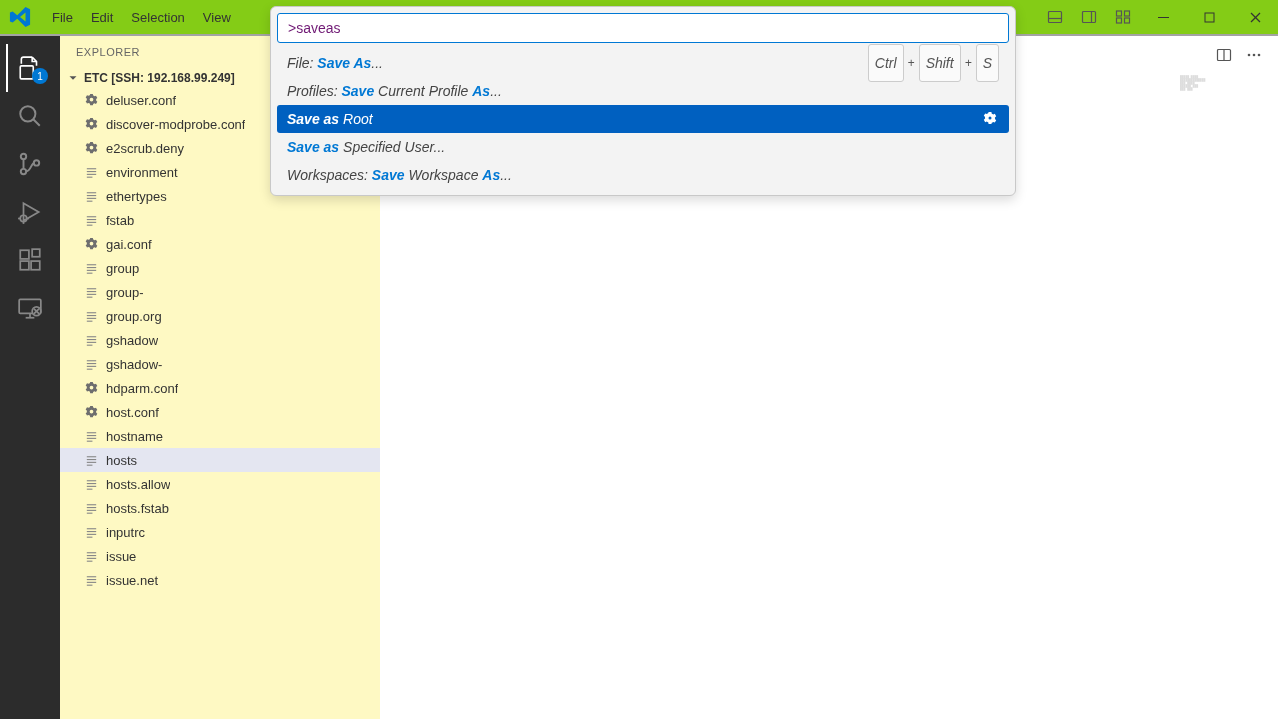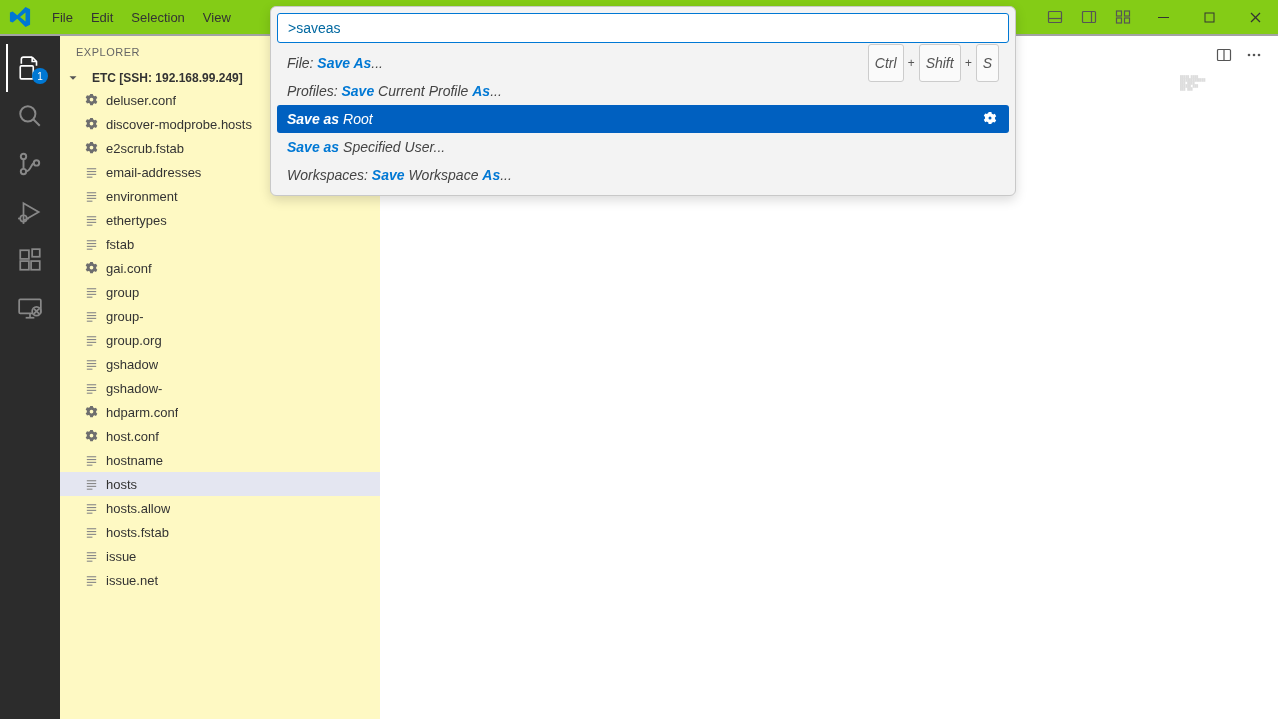--- a/index.html
+++ b/index.html
@@ -13,39 +13,39 @@
 .window-controls { display: flex; }
 .window-btn { width: 46px; height: 36px; display: flex; align-items: center; justify-content: center; color: #333; }
 .main { flex: 1; display: flex; overflow: hidden; }
 .activity-bar { width: 60px; background: #2c2c2c; display: flex; flex-direction: column; align-items: center; padding-top: 8px; }
 .activity-item { width: 48px; height: 48px; display: flex; align-items: center; justify-content: center; position: relative; color: #888; }
 .activity-item.active { color: #fff; }
 .activity-item.active::before { content: ""; position: absolute; left: 0; top: 0; bottom: 0; width: 2px; background: #fff; }
 .badge { position: absolute; bottom: 8px; right: 6px; background: #0078d4; color: #fff; border-radius: 10px; min-width: 16px; height: 16px; font-size: 10px; display: flex; align-items: center; justify-content: center; padding: 0 4px; }
 .sidebar { width: 320px; background: #fef9c3; display: flex; flex-direction: column; overflow: hidden; }
 .sidebar-header { padding: 10px 16px; font-size: 11px; color: #666; letter-spacing: 0.5px; }
-.sidebar-section { display: flex; align-items: flex-end; padding: 3px 6px; font-weight: 700; font-size: 12px; color: #333; cursor: pointer; gap: 8px; }
+.sidebar-section { display: flex; align-items: flex-end; padding: 3px 6px; font-weight: 700; font-size: 12px; color: #333; cursor: pointer; }
 .sidebar-section .chev { margin-right: 4px; }
 .file-list { flex: 1; overflow-y: auto; padding-bottom: 24px; }
 .file-item { display: flex; align-items: center; padding: 2px 0 2px 22px; height: 24px; cursor: pointer; color: #333; }
 .file-item.selected { background: #e4e6f1; align-items: center; }
 .file-icon { width: 18px; height: 18px; margin-right: 6px; display: flex; align-items: center; justify-content: center; flex-shrink: 0; }
 .file-label { white-space: nowrap; overflow: hidden; text-overflow: ellipsis; }
 .editor-area { flex: 1; display: flex; flex-direction: column; background: #fff; position: relative; }
 .editor-toolbar { height: 38px; display: flex; align-items: center; justify-content: flex-end; padding: 0 12px; gap: 6px; color: #555; }
 .toolbar-icon { width: 24px; height: 24px; display: flex; align-items: center; justify-content: center; }
 .editor-content { flex: 1; display: flex; font-family: "Consolas", "Courier New", monospace; font-size: 15px; line-height: 24px; position: relative; }
 .gutter { width: 60px; text-align: right; padding-right: 20px; color: #237893; user-select: none; }
 .code { flex: 1; color: #000; }
 .code-line { white-space: pre; }
 .minimap { position: absolute; top: 0; right: 0; width: 100px; height: 60px; color: #ddd; font-size: 3px; line-height: 3px; padding: 2px; font-family: monospace; overflow: hidden; }
 
 
 .quickpick { position: absolute; top: 6px; left: 270px; width: 746px; background: #f3f3f3; border: 1px solid #c8c8c8; border-radius: 6px; box-shadow: 0 4px 12px rgba(0,0,0,0.15); z-index: 100; padding: 6px; }
-.qp-input { width: 100%; height: 30px; border: 1px solid #0078d4; border-radius: 3px; padding: 0 10px; font-size: 14px; outline: none; color: #0369a1; background: #fff; }
+.qp-input { width: 100%; height: 30px; border: 1px solid #0078d4; border-radius: 3px; padding: 0 10px; font-size: 14px; outline: none; color: #701a75; background: #fff; }
 .qp-list { margin-top: 6px; }
 .qp-row { display: flex; align-items: center; padding: 4px 10px; height: 28px; font-size: 14px; color: #444; border-radius: 3px; cursor: pointer; font-style: italic; }
 .qp-row.selected { background: #0060c0; color: #fff; justify-content: space-between; }
 .qp-row.selected .hl { color: #fff; }
 .qp-label { flex: 1; }
 .hl { color: #0078d4; font-weight: 600; }
 .qp-keys { display: flex; gap: 4px; align-items: center; color: #555; font-size: 12px; }
 .key { border: 1px solid #ccc; background: #fafafa; border-radius: 3px; padding: 10px 6px; font-size: 14px; }
 .plus { font-size: 12px; }
 .qp-gear { color: #fff; width: 18px; height: 18px; display: flex; align-items: center; justify-content: center; }
@@ -182,40 +182,29 @@
             </svg>
           </span>
           <span class="file-label">deluser.conf</span>
         </div>
         <div class="file-item">
           <span class="file-icon">
             <svg width="15" height="15" viewBox="0 0 16 16" fill="#6e6e6e">
               <path d="M9.4 1l.4 1.7c.5.2 1 .4 1.4.7l1.6-.6 1.4 2.4-1.3 1.2c0 .3.1.5.1.8s0 .5-.1.8l1.3 1.2-1.4 2.4-1.6-.6c-.4.3-.9.5-1.4.7L9.4 13H6.6l-.4-1.7c-.5-.2-1-.4-1.4-.7l-1.6.6-1.4-2.4 1.3-1.2c0-.3-.1-.5-.1-.8s0-.5.1-.8L1.8 4.8l1.4-2.4 1.6.6c.4-.3.9-.5 1.4-.7L6.6 1h2.8zM8 5a2 2 0 1 0 0 4 2 2 0 0 0 0-4z"></path>
             </svg>
           </span>
-          <span class="file-label">discover-modprobe.hosts</span>
-        </div>
-        <div class="file-item">
-          <span class="file-icon">
-            <svg width="15" height="15" viewBox="0 0 16 16" fill="#6e6e6e">
-              <path d="M9.4 1l.4 1.7c.5.2 1 .4 1.4.7l1.6-.6 1.4 2.4-1.3 1.2c0 .3.1.5.1.8s0 .5-.1.8l1.3 1.2-1.4 2.4-1.6-.6c-.4.3-.9.5-1.4.7L9.4 13H6.6l-.4-1.7c-.5-.2-1-.4-1.4-.7l-1.6.6-1.4-2.4 1.3-1.2c0-.3-.1-.5-.1-.8s0-.5.1-.8L1.8 4.8l1.4-2.4 1.6.6c.4-.3.9-.5 1.4-.7L6.6 1h2.8zM8 5a2 2 0 1 0 0 4 2 2 0 0 0 0-4z"></path>
-            </svg>
-          </span>
-          <span class="file-label">e2scrub.fstab</span>
-        </div>
-        <div class="file-item">
-          <span class="file-icon">
-            <svg width="15" height="15" viewBox="0 0 16 16" fill="none" stroke="#888" stroke-width="1.2">
-              <line x1="3" y1="4" x2="13" y2="4"></line>
-              <line x1="3" y1="7" x2="13" y2="7"></line>
-              <line x1="3" y1="10" x2="13" y2="10"></line>
-              <line x1="3" y1="13" x2="9" y2="13"></line>
-            </svg>
-          </span>
-          <span class="file-label">email-addresses</span>
+          <span class="file-label">discover-modprobe.conf</span>
+        </div>
+        <div class="file-item">
+          <span class="file-icon">
+            <svg width="15" height="15" viewBox="0 0 16 16" fill="#6e6e6e">
+              <path d="M9.4 1l.4 1.7c.5.2 1 .4 1.4.7l1.6-.6 1.4 2.4-1.3 1.2c0 .3.1.5.1.8s0 .5-.1.8l1.3 1.2-1.4 2.4-1.6-.6c-.4.3-.9.5-1.4.7L9.4 13H6.6l-.4-1.7c-.5-.2-1-.4-1.4-.7l-1.6.6-1.4-2.4 1.3-1.2c0-.3-.1-.5-.1-.8s0-.5.1-.8L1.8 4.8l1.4-2.4 1.6.6c.4-.3.9-.5 1.4-.7L6.6 1h2.8zM8 5a2 2 0 1 0 0 4 2 2 0 0 0 0-4z"></path>
+            </svg>
+          </span>
+          <span class="file-label">e2scrub.deny</span>
         </div>
         <div class="file-item">
           <span class="file-icon">
             <svg width="15" height="15" viewBox="0 0 16 16" fill="none" stroke="#888" stroke-width="1.2">
               <line x1="3" y1="4" x2="13" y2="4"></line>
               <line x1="3" y1="7" x2="13" y2="7"></line>
               <line x1="3" y1="10" x2="13" y2="10"></line>
               <line x1="3" y1="13" x2="9" y2="13"></line>
             </svg>
           </span>
@@ -358,20 +347,31 @@
         <div class="file-item">
           <span class="file-icon">
             <svg width="15" height="15" viewBox="0 0 16 16" fill="none" stroke="#888" stroke-width="1.2">
               <line x1="3" y1="4" x2="13" y2="4"></line>
               <line x1="3" y1="7" x2="13" y2="7"></line>
               <line x1="3" y1="10" x2="13" y2="10"></line>
               <line x1="3" y1="13" x2="9" y2="13"></line>
             </svg>
           </span>
           <span class="file-label">hosts.fstab</span>
+        </div>
+        <div class="file-item">
+          <span class="file-icon">
+            <svg width="15" height="15" viewBox="0 0 16 16" fill="none" stroke="#888" stroke-width="1.2">
+              <line x1="3" y1="4" x2="13" y2="4"></line>
+              <line x1="3" y1="7" x2="13" y2="7"></line>
+              <line x1="3" y1="10" x2="13" y2="10"></line>
+              <line x1="3" y1="13" x2="9" y2="13"></line>
+            </svg>
+          </span>
+          <span class="file-label">inputrc</span>
         </div>
         <div class="file-item">
           <span class="file-icon">
             <svg width="15" height="15" viewBox="0 0 16 16" fill="none" stroke="#888" stroke-width="1.2">
               <line x1="3" y1="4" x2="13" y2="4"></line>
               <line x1="3" y1="7" x2="13" y2="7"></line>
               <line x1="3" y1="10" x2="13" y2="10"></line>
               <line x1="3" y1="13" x2="9" y2="13"></line>
             </svg>
           </span>

